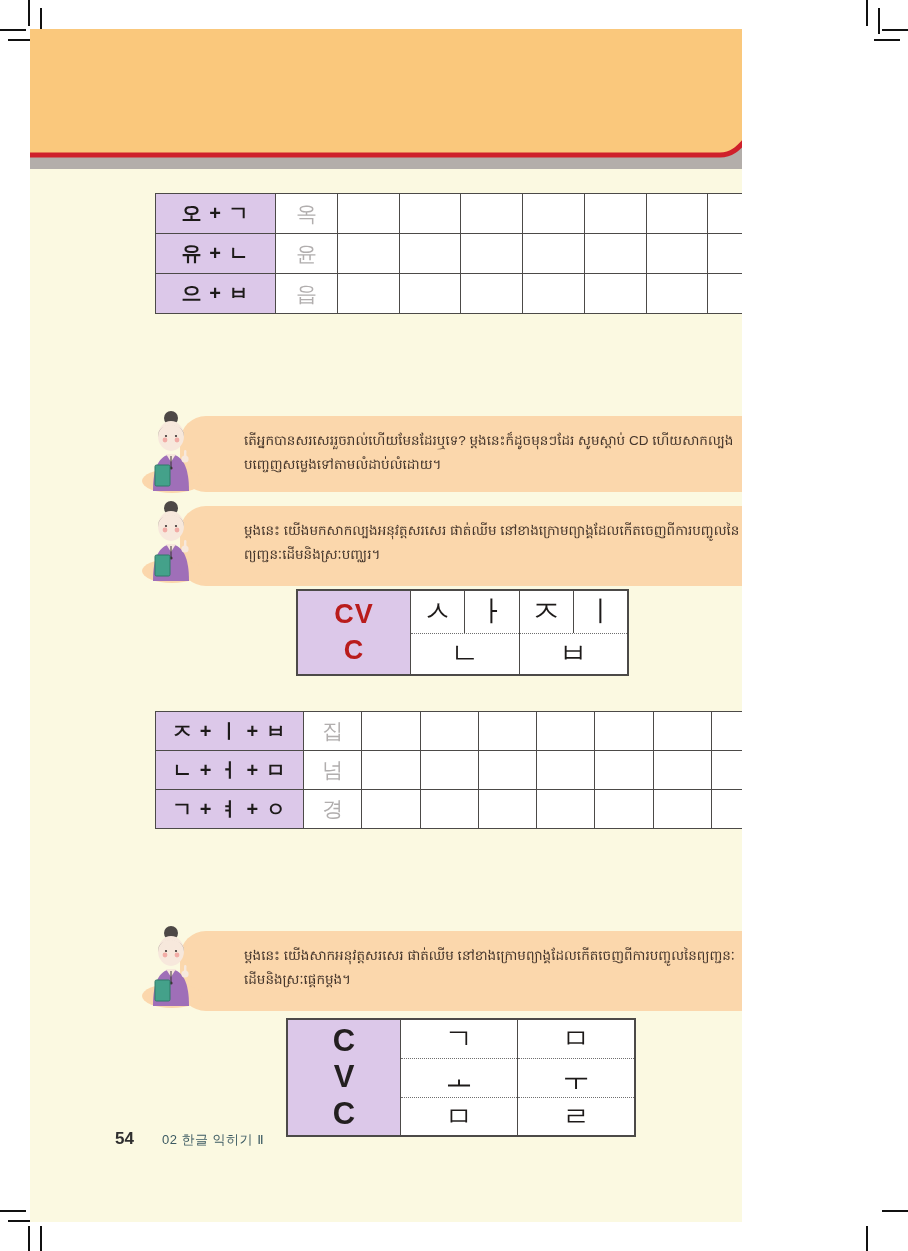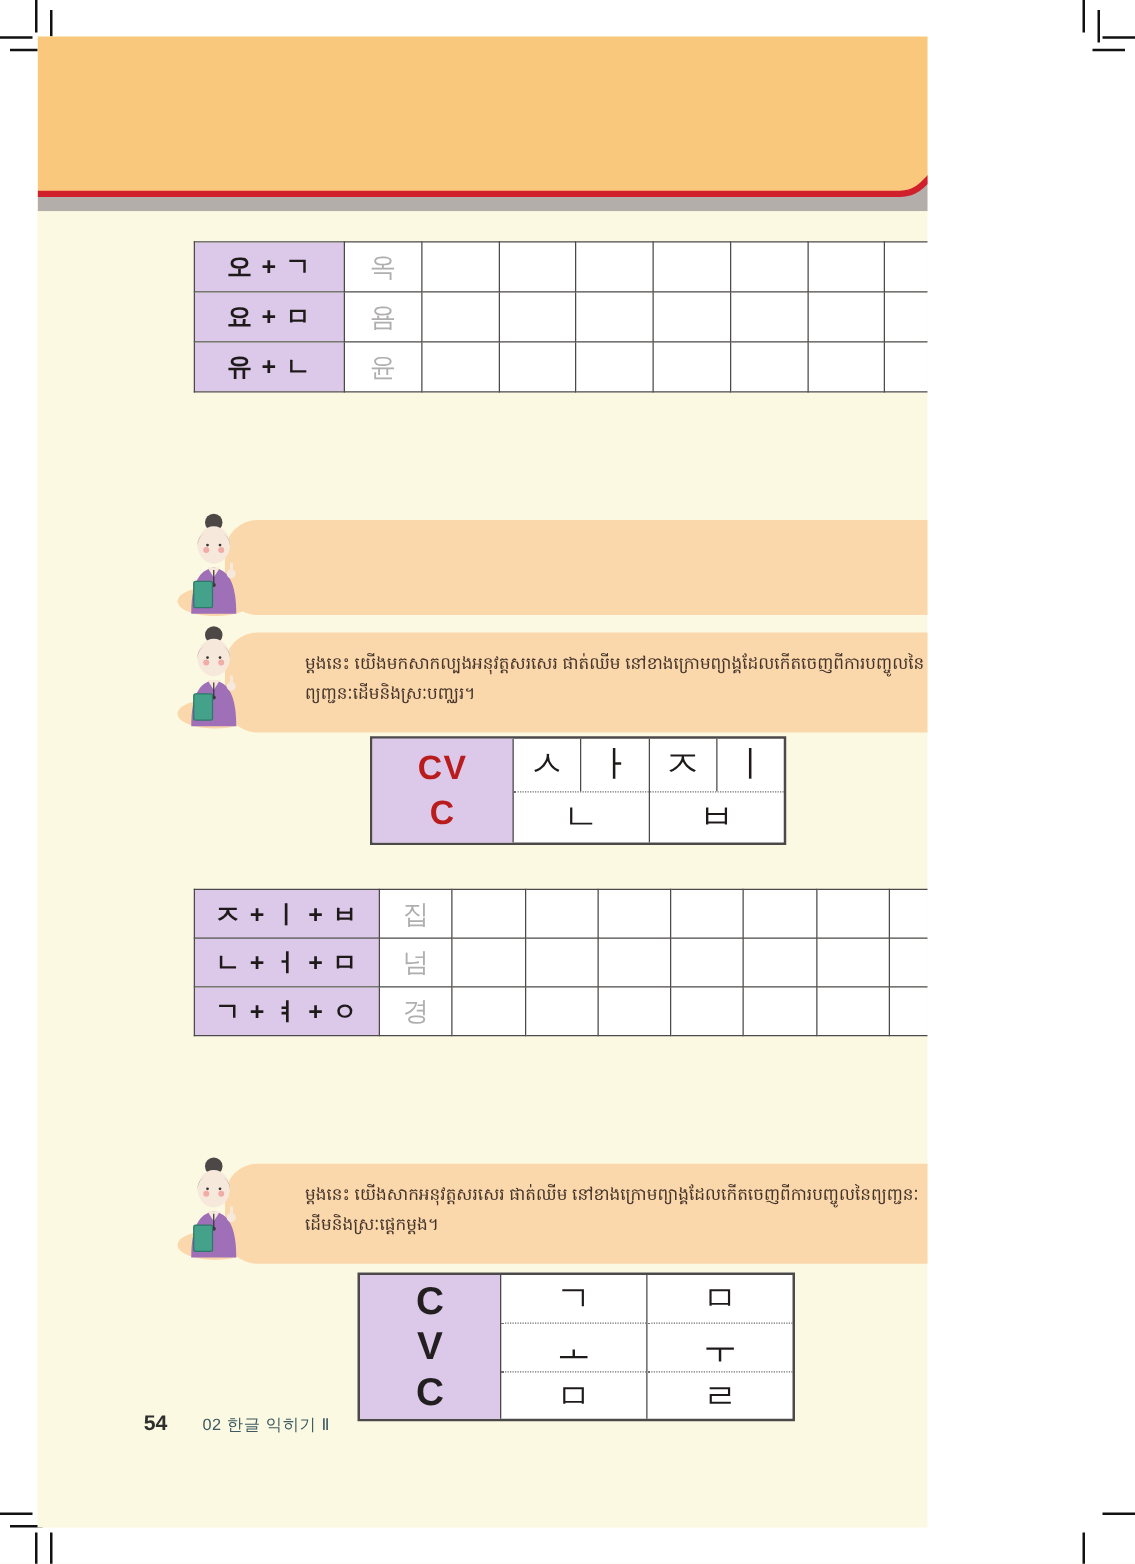--- a/index.html
+++ b/index.html
@@ -120,33 +120,33 @@
             <td class="example">옥</td>
             <td class="empty"></td>
             <td class="empty"></td>
             <td class="empty"></td>
             <td class="empty"></td>
             <td class="empty"></td>
             <td class="empty"></td>
             <td class="empty"></td>
           </tr>
           <tr>
-            <td class="formula">요 + ㅁ</td>
-            <td class="example">욤</td>
-            <td class="empty"></td>
-            <td class="empty"></td>
-            <td class="empty"></td>
-            <td class="empty"></td>
-            <td class="empty"></td>
-            <td class="empty"></td>
-            <td class="empty"></td>
-          </tr>
-          <tr>
             <td class="formula">유 + ㄴ</td>
             <td class="example">윤</td>
+            <td class="empty"></td>
+            <td class="empty"></td>
+            <td class="empty"></td>
+            <td class="empty"></td>
+            <td class="empty"></td>
+            <td class="empty"></td>
+            <td class="empty"></td>
+          </tr>
+          <tr>
+            <td class="formula">으 + ㅂ</td>
+            <td class="example">읍</td>
             <td class="empty"></td>
             <td class="empty"></td>
             <td class="empty"></td>
             <td class="empty"></td>
             <td class="empty"></td>
             <td class="empty"></td>
             <td class="empty"></td>
           </tr>
         </tbody>
     </table>
@@ -162,20 +162,21 @@
         <circle cx="26" cy="27" r="1.1" fill="#3a3534"></circle>
         <circle cx="36" cy="27" r="1.1" fill="#3a3534"></circle>
         <path d="M13,82 C13,58 19,47 31,45 C43,47 49,58 49,82 Z" fill="#9f6fb8"></path>
         <path d="M26,45 L31,53 L36,45 Z" fill="#f7e8dc"></path>
         <path d="M31,47 L31,58" stroke="#3a3534" stroke-width="1"></path>
         <circle cx="31" cy="59" r="1.6" fill="#3a3534"></circle>
         <rect x="15" y="56" width="15" height="21" rx="1.5" fill="#44a18a" stroke="#2e7a68" stroke-width="1"></rect>
         <circle cx="45" cy="50" r="3.6" fill="#f7e8dc"></circle>
         <rect x="44" y="41" width="2.4" height="9" rx="1.2" fill="#f7e8dc"></rect>
       </svg>
+      <div class="tip-text">តើអ្នកបានសរសេររួចរាល់ហើយមែនដែរឬទេ? ម្តងនេះក៏ដូចមុនៗដែរ សូមស្តាប់ CD ហើយសាកល្បងបញ្ចេញសម្លេងទៅតាមលំដាប់លំដោយ។</div>
     </div>
 
     <div class="tip" id="tip2">
       <svg class="teacher" viewBox="0 0 62 84">
         <ellipse cx="32" cy="72" rx="30" ry="12" fill="#fbd7ac"></ellipse>
         <circle cx="31" cy="9" r="7" fill="#4d4846"></circle>
         <ellipse cx="31" cy="27" rx="13" ry="15" fill="#f7e8dc"></ellipse>
         <path d="M18,28 C17,12 45,12 44,28 C44,20 38,16 31,16 C24,16 18,20 18,28 Z" fill="#4d4846"></path>
         <circle cx="25" cy="31" r="2.4" fill="#f2aca6"></circle>
         <circle cx="37" cy="31" r="2.4" fill="#f2aca6"></circle>

